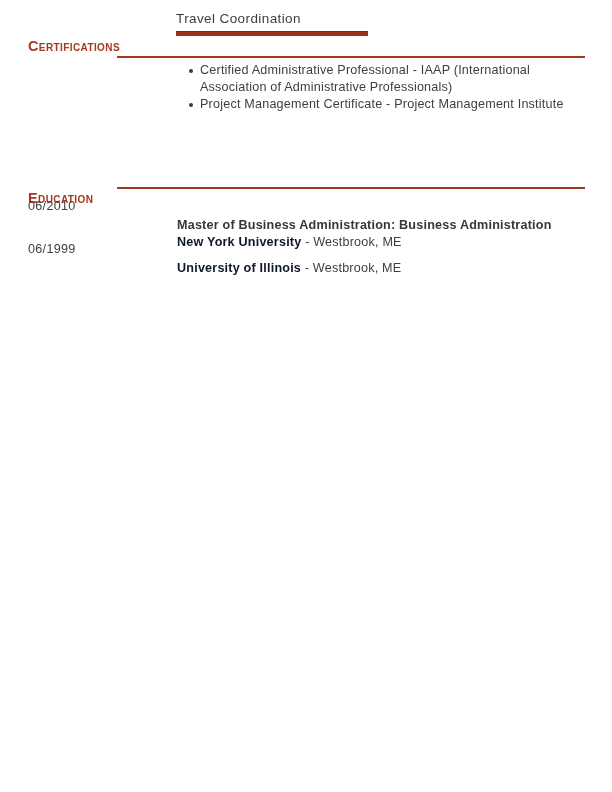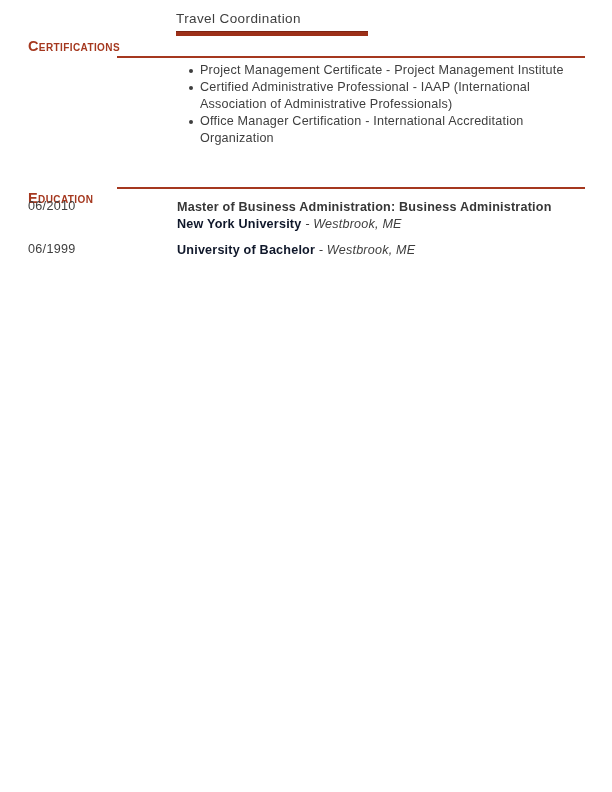--- a/index.html
+++ b/index.html
@@ -87,55 +87,55 @@
     letter-spacing: 0.3px;
     white-space: nowrap;
   }
   .edu-details {
     position: absolute;
     left: 177px;
     width: 412px;
     font-size: 12.6px;
     line-height: 17px;
     letter-spacing: 0.2px;
+    margin-top: 18px;
   }
   .edu-degree { font-weight: 700; color: #373737; }
   .edu-school { font-weight: 700; color: #0f172a; }
-  .edu-location { font-weight: 400; color: var(--ink); font-style: italic; }
+  .edu-location { font-weight: 400; color: var(--ink); }
   .date-1, .details-1 { top: 199px; }
   .date-2, .details-2 { top: 242px; }
 </style>
 </head>
 <body>
 
 <div class="page">
 
   <div class="doc-title">Travel Coordination</div>
   <div class="title-bar"></div>
 
   <div class="section-heading cert-heading">Certifications</div>
   <div class="heading-rule cert-rule"></div>
 
   <ul class="cert-list">
+    <li>Certified Administrative Professional - IAAP (International Association of Administrative Professionals)</li>
     <li>Project Management Certificate - Project Management Institute</li>
-    <li>Certified Administrative Professional - IAAP (International Association of Administrative Professionals)</li>
-    <li>Office Manager Certification - International Accreditation Organization</li>
   </ul>
 
   <div class="section-heading edu-heading">Education</div>
   <div class="heading-rule edu-rule"></div>
 
   <div class="edu-date date-1">06/2010</div>
   <div class="edu-details details-1">
     <div class="edu-degree">Master of Business Administration: Business Administration</div>
     <div>
       <span class="edu-school">New York University</span><span class="edu-location"> - Westbrook, ME</span>
     </div>
   </div>
 
   <div class="edu-date date-2">06/1999</div>
   <div class="edu-details details-2">
     <div>
-      <span class="edu-school">University of Bachelor</span><span class="edu-location"> - Westbrook, ME</span>
+      <span class="edu-school">University of Illinois</span><span class="edu-location"> - Westbrook, ME</span>
     </div>
   </div>
 
 </div>
 
 </body></html>

